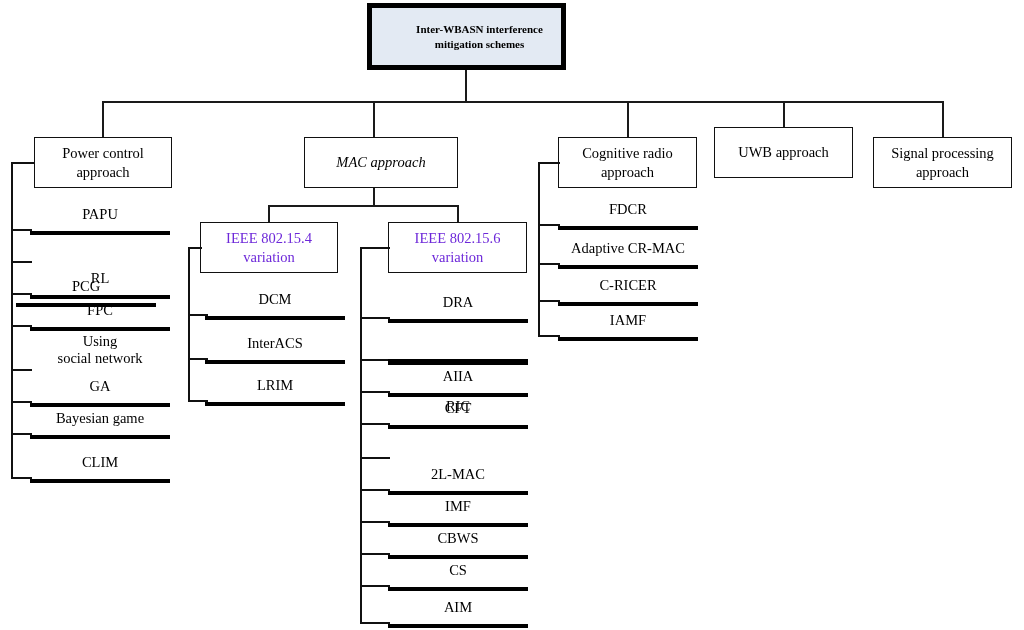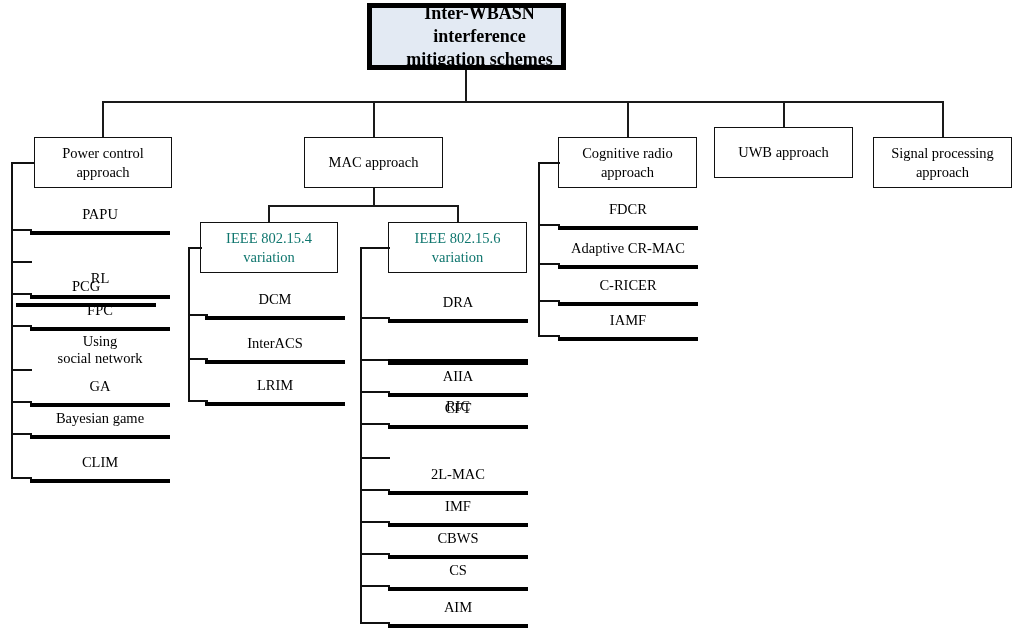--- a/index.html
+++ b/index.html
@@ -20,21 +20,21 @@
   .root-box {
     position: absolute;
     box-sizing: border-box;
     border: 5px solid #000000;
     background: #e3eaf3;
     display: flex;
     align-items: center;
     justify-content: flex-end;
     text-align: center;
     font-weight: bold;
-    font-size: 18px;
+    font-size: 11px;
     line-height: 1.28;
     color: #000000;
     padding-left: 26px;
   }
 
   
   .cat-box {
     position: absolute;
     box-sizing: border-box;
     border: 1.6px solid #111111;
@@ -53,21 +53,21 @@
     position: absolute;
     box-sizing: border-box;
     border: 1.6px solid #111111;
     background: #ffffff;
     display: flex;
     align-items: center;
     justify-content: center;
     text-align: center;
     font-size: 14.5px;
     line-height: 1.3;
-    color: #0f766e;
+    color: #6d28d9;
   }
 
   
   .leaf {
     position: absolute;
     display: flex;
     flex-direction: column;
     justify-content: flex-end;
     align-items: center;
     text-align: center;
@@ -124,21 +124,21 @@
   <div class="vline" style="left:373px; top:101px; height:36px;"></div>
   <div class="vline" style="left:627px; top:101px; height:36px;"></div>
   <div class="vline" style="left:783px; top:101px; height:36px;"></div>
   <div class="vline" style="left:942px; top:101px; height:36px;"></div>
 
   <div class="cat-box" style="left:34px; top:137px; width:138px; height:51px;">
     <span>Power control
 approach</span>
   </div>
 
-  <div class="cat-box" style="left:304px; top:137px; width:139px; height:51px;">
+  <div class="cat-box" style="left:304px; top:137px; width:154px; height:51px;font-style:italic;">
     <span>MAC approach</span>
   </div>
 
   <div class="cat-box" style="left:558px; top:137px; width:139px; height:51px;">
     <span>Cognitive radio
 approach</span>
   </div>
 
   <div class="cat-box" style="left:714px; top:127px; width:139px; height:51px;">
     <span>UWB approach</span>

